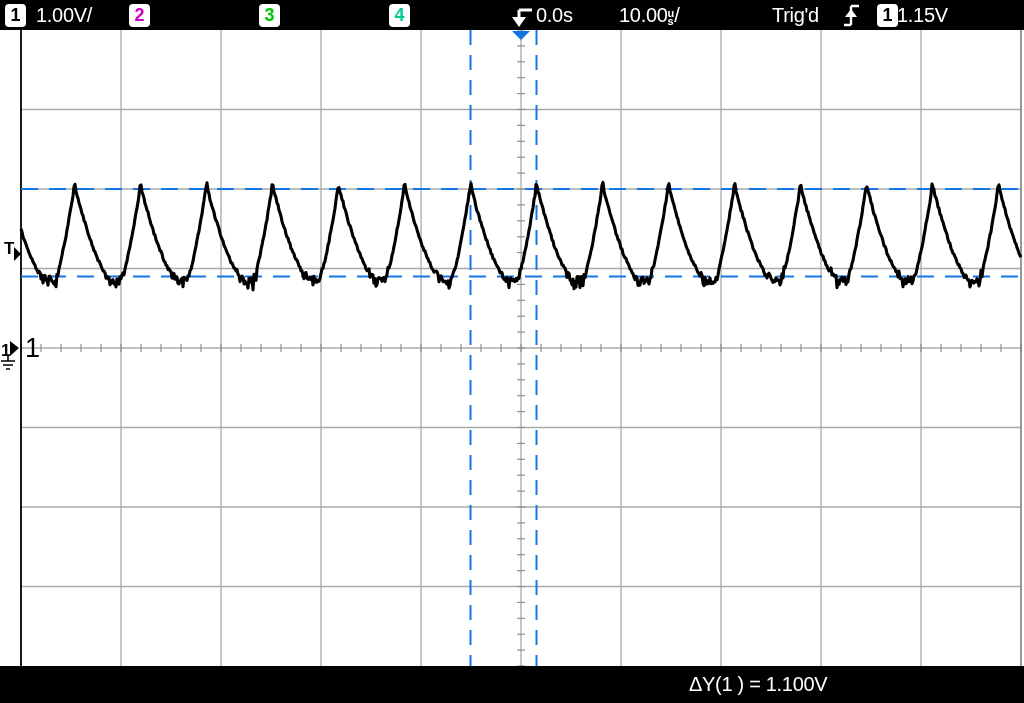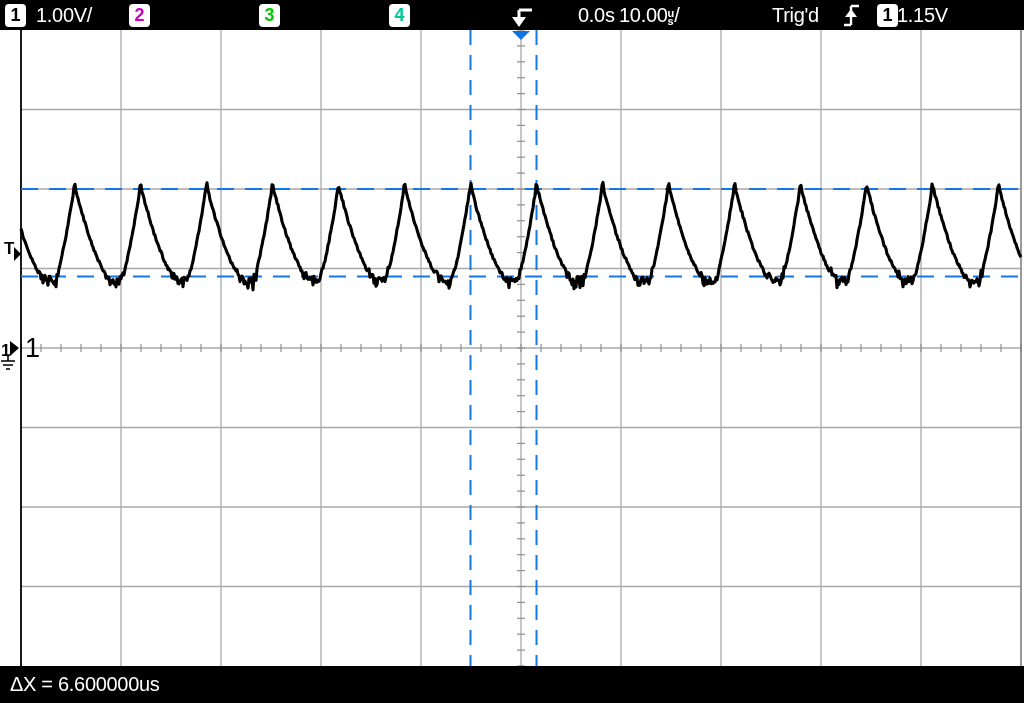--- a/index.html
+++ b/index.html
@@ -169,34 +169,34 @@
     <span class="badge" style="left:259px;color:#00c800">3</span>
     <span class="badge" style="left:389px;color:#00c896">4</span>
 
     <span class="icon" style="left:506px;top:3px">
       <svg width="28" height="26" viewBox="0 0 28 26">
         <path d="M26,7 H13 M13,7 V14" stroke="#fff" stroke-width="3" fill="none"></path>
         <polygon points="6,14 20,14 13,24" fill="#fff"></polygon>
       </svg>
     </span>
 
-    <span class="item" style="left:578px">0.0s</span>
+    <span class="item" style="left:536px">0.0s</span>
 
     <span class="item" style="left:619px"><span>10.00</span><span class="stack"><span>u</span><br><span>s</span></span><span>/</span></span>
 
     <span class="item" style="left:772px">Trig'd</span>
 
     <span class="icon" style="left:843px;top:2px">
       <svg width="18" height="27" viewBox="0 0 18 27">
         <path d="M1,23 H8 M8,23 V4 M8,4 H16" stroke="#fff" stroke-width="2.4" fill="none"></path>
         <polygon points="2,15 14,15 8,7" fill="#fff"></polygon>
       </svg>
     </span>
 
     <span class="badge" style="left:877px;color:#000">1</span>
     <span class="item" style="left:897px">1.15V</span>
   </div>
 
   <div class="bar botbar">
-    <span class="item" style="left:10px">ΔX = 6.600000us</span>
+    <span class="item" style="left:689px">ΔY(1 ) = 1.100V</span>
   </div>
 
 </div>
 
 </body></html>

